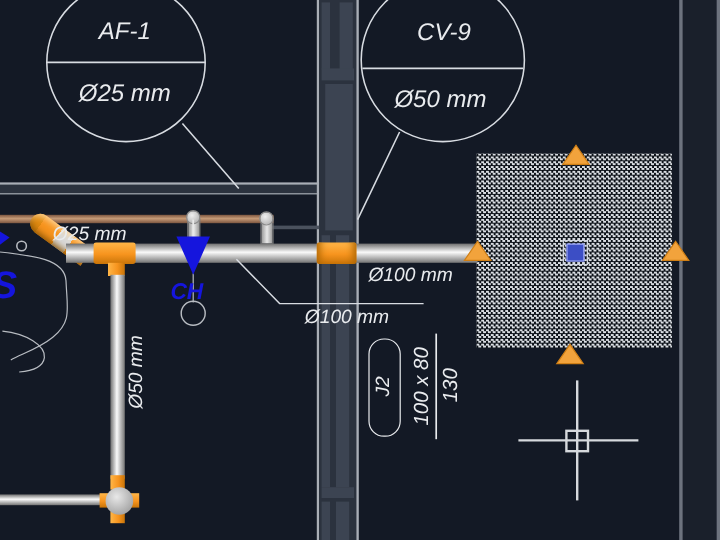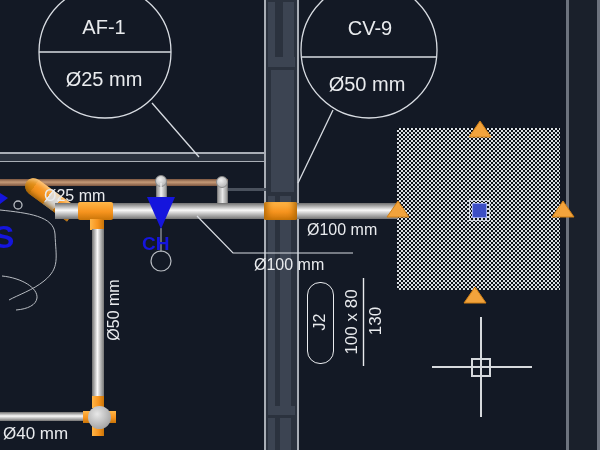--- a/index.html
+++ b/index.html
@@ -1,17 +1,17 @@
 <!DOCTYPE html>
 <html><head>
 <meta charset="utf-8">
 <style>
   html,body{margin:0;padding:0;background:#131925;}
   #stage{position:relative;width:600px;height:450px;overflow:hidden;background:#131925;
-         font-family:"Liberation Sans",sans-serif;color:#e9ebee;}
+         font-family:"Liberation Sans",sans-serif;color:#e9ebee;font-style:italic;}
   .abs{position:absolute;}
   .lbl{position:absolute;white-space:nowrap;color:#e9ebee;font-size:16px;line-height:1.05;}
   .vlbl{position:absolute;white-space:nowrap;color:#e9ebee;font-size:16px;
         transform:translate(-50%,-50%) rotate(-90deg);}
   .ctext{position:absolute;white-space:nowrap;color:#e9ebee;font-size:20px;
          transform:translate(-50%,-50%);}
   svg{position:absolute;left:0;top:0;overflow:visible;}
   
   .wallfill{background:#2b323e;}
   .wallline{background:#a9aeb6;}
@@ -128,21 +128,20 @@
   <div class="abs grip-blue" style="left:472px;top:203px;width:13px;height:13px"></div>
 
   <div class="ctext" style="left:104px;top:27px">AF-1</div>
   <div class="ctext" style="left:104px;top:79px">Ø25 mm</div>
   <div class="ctext" style="left:370px;top:28px">CV-9</div>
   <div class="ctext" style="left:367px;top:84px">Ø50 mm</div>
 
   <div class="lbl" style="left:44px;top:188px">Ø25 mm</div>
   <div class="lbl" style="left:307px;top:222px">Ø100 mm</div>
   <div class="lbl" style="left:254px;top:257px">Ø100 mm</div>
-  <div class="lbl" style="left:3px;top:425px;font-size:17px">Ø40 mm</div>
   <div class="vlbl" style="left:114px;top:310px">Ø50 mm</div>
 
   <div class="lbl" style="left:142px;top:234px;color:#1515dd;font-size:19px;font-weight:700">CH</div>
   <div class="lbl" style="left:-7px;top:221px;color:#1515dd;font-size:32px;font-weight:700">S</div>
 
   <div class="abs capsule" style="left:307px;top:282px;width:25px;height:80px"></div>
   <div class="vlbl" style="left:320px;top:322px">J2</div>
   <div class="vlbl" style="left:352px;top:322px;font-size:17px">100 x 80</div>
   <div class="vlbl" style="left:376px;top:321px;font-size:17px">130</div>
 

